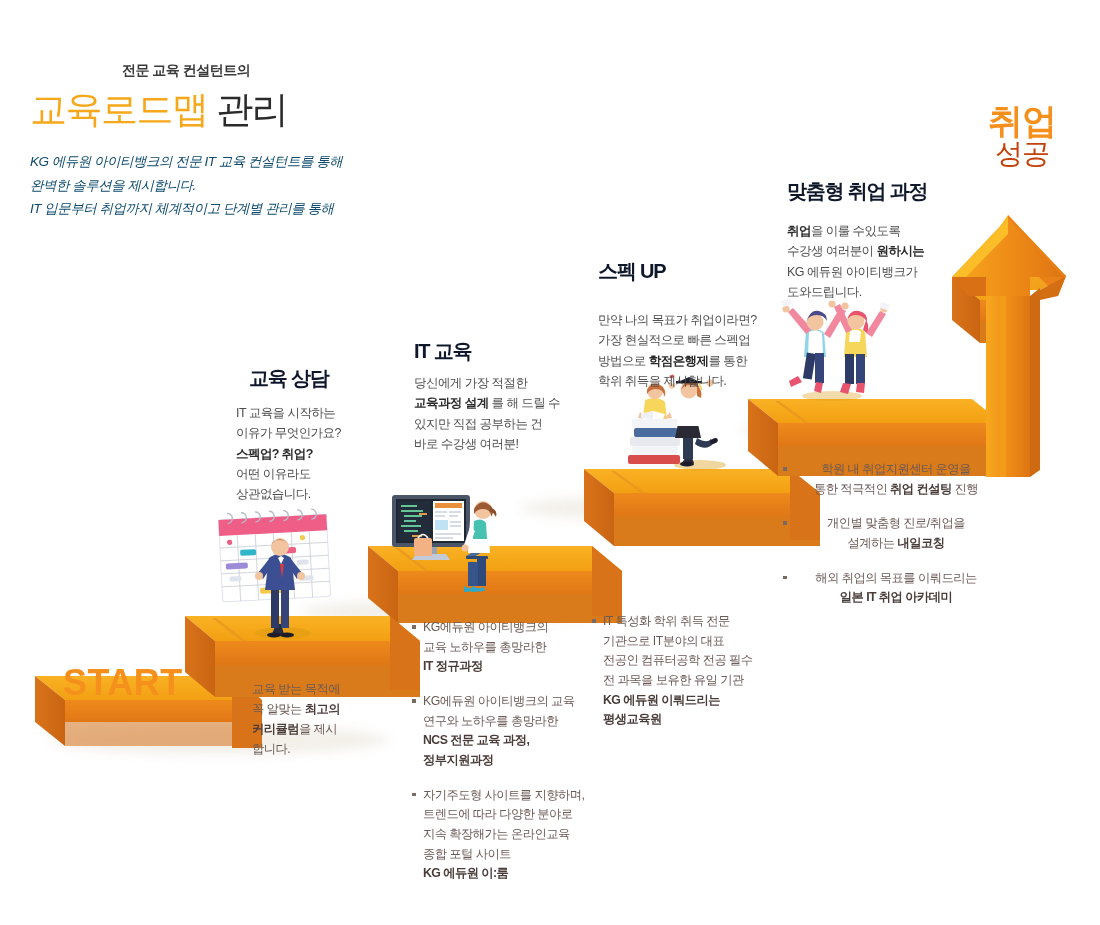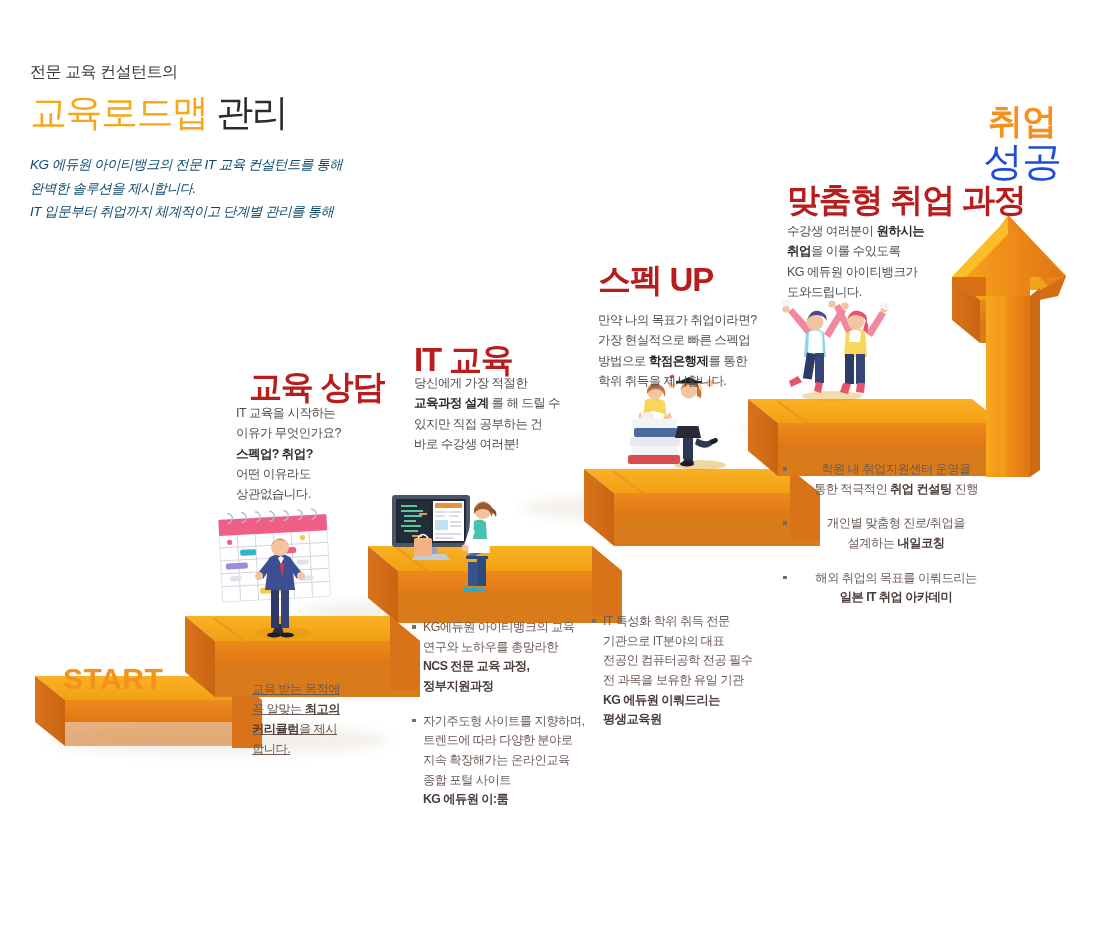--- a/index.html
+++ b/index.html
@@ -7,41 +7,41 @@
     width: 1100px; height: 925px;
     background: #ffffff;
     font-family: "Liberation Sans", "DejaVu Sans", sans-serif;
     overflow: hidden;
   }
   #stage { position: relative; width: 1100px; height: 925px; background: #fff; }
 
   
   .hdr { position: absolute; left: 30px; top: 62px; }
   .hdr-kicker {
-    font-size: 16px; font-weight: normal; color: #3a3a3a; letter-spacing: -0.5px;
+    font-size: 14px; font-weight: bold; color: #3a3a3a; letter-spacing: -0.5px; text-align: center;
   }
   .hdr-title {
     margin-top: 9px; font-size: 37px; font-weight: normal; letter-spacing: -1.5px;
     color: #2b2b2b; line-height: 1.12; white-space: nowrap;
   }
   .hdr-title .hl { color: #F5A81C; }
   .hdr-desc {
     margin-top: 20px; font-size: 13.5px; color: #0c4a6e; line-height: 1.72;
     letter-spacing: -0.5px;
     font-style: italic;
   }
 
   
   .success { position: absolute; left: 962px; top: 103px; text-align: center; width: 120px; }
   .success-1 { font-size: 35px; font-weight: bold; color: #F5901C; letter-spacing: -1px; line-height: 1; }
-  .success-2 { font-size: 40px; font-weight: normal; color: #1d4ed8; letter-spacing: -1px; line-height: 1.15; }
+  .success-2 { font-size: 28px; font-weight: normal; color: #c2410c; letter-spacing: -1px; line-height: 1.15; }
 
   
   .step-head {
-    position: absolute; font-size: 33px; font-weight: bold; color: #b91c1c;
+    position: absolute; font-size: 20px; font-weight: bold; color: #0f172a;
     letter-spacing: -1.2px; white-space: nowrap;
   }
   .step-desc {
     position: absolute; font-size: 12.5px; color: #4e4e4e; line-height: 1.62;
     letter-spacing: -0.55px;
   }
   .step-desc b { color: #2b2b2b; font-weight: bold; }
 
   
   .bullets { position: absolute; }
@@ -58,21 +58,21 @@
 
   
   .caption {
     position: absolute; font-size: 12.3px; color: #6b5a55; line-height: 1.62;
     letter-spacing: -0.55px;
   }
   .caption b { color: #4a3d39; font-weight: bold; }
 
   
   .start-label {
-    position: absolute; left: 63px; top: 662px; font-size: 30px; font-weight: bold;
+    position: absolute; left: 63px; top: 662px; font-size: 36px; font-weight: bold;
     color: #F5901C; letter-spacing: 0.5px;
   }
 
   
   .stairs { position: absolute; left: 0; top: 0; width: 1100px; height: 925px; }
   .stairs svg { display: block; }
 
   .people { position: absolute; left: 0; top: 0; width: 1100px; height: 925px; pointer-events: none; }
 </style>
 </head>
@@ -418,37 +418,43 @@
   <div class="start-label">START</div>
 
   <div class="step-head" style="left:236px; top:365px;margin-left:13px;">교육 상담</div>
   <div class="step-desc" style="left:236px; top:403px; width:190px;">
       <div>IT 교육을 시작하는</div>
       <div>이유가 무엇인가요?</div>
       <div><b>스펙업? 취업?</b></div>
       <div>어떤 이유라도</div>
       <div>상관없습니다.</div>
     </div>
-  <div class="caption" style="left:252px; top:680px; width:160px;text-decoration:underline;">
+  <div class="caption" style="left:252px; top:680px; width:160px;">
       <div>교육 받는 목적에</div>
       <div>꼭 알맞는 <b>최고의</b></div>
       <div><b>커리큘럼</b>을 제시</div>
       <div>합니다.</div>
     </div>
 
   <div class="step-head" style="left:414px; top:338px;">IT 교육</div>
   <div class="step-desc" style="left:414px; top:373px; width:200px;">
       <div>당신에게 가장 적절한</div>
       <div><b>교육과정 설계</b> 를 해 드릴 수</div>
       <div>있지만 직접 공부하는 건</div>
       <div>바로 수강생 여러분!</div>
     </div>
   <div class="bullets" style="left:412px; top:618px; width:190px;">
       <div class="bullet">
         <span class="dot"></span>
+        <div>KG에듀원 아이티뱅크의</div>
+        <div>교육 노하우를 총망라한</div>
+        <div><b>IT 정규과정</b></div>
+      </div>
+      <div class="bullet">
+        <span class="dot"></span>
         <div>KG에듀원 아이티뱅크의 교육</div>
         <div>연구와 노하우를 총망라한</div>
         <div><b>NCS 전문 교육 과정,</b></div>
         <div><b>정부지원과정</b></div>
       </div>
       <div class="bullet">
         <span class="dot"></span>
         <div>자기주도형 사이트를 지향하며,</div>
         <div>트렌드에 따라 다양한 분야로</div>
         <div>지속 확장해가는 온라인교육</div>
@@ -471,22 +477,22 @@
         <div>기관으로 IT분야의 대표</div>
         <div>전공인 컴퓨터공학 전공 필수</div>
         <div>전 과목을 보유한 유일 기관</div>
         <div><b>KG 에듀원 이뤄드리는</b></div>
         <div><b>평생교육원</b></div>
       </div>
     </div>
 
   <div class="step-head" style="left:787px; top:178px;">맞춤형 취업 과정</div>
   <div class="step-desc" style="left:787px; top:221px; width:210px;">
+      <div><b>취업</b>을 이룰 수있도록</div>
       <div>수강생 여러분이 <b>원하시는</b></div>
-      <div><b>취업</b>을 이룰 수있도록</div>
       <div>KG 에듀원 아이티뱅크가</div>
       <div>도와드립니다.</div>
     </div>
   <div class="bullets" style="left:783px; top:460px; width:215px;text-align:center;">
       <div class="bullet">
         <span class="dot"></span>
         <div>학원 내 취업지원센터 운영을</div>
         <div>통한 적극적인 <b>취업 컨설팅</b> 진행</div>
       </div>
       <div class="bullet">

